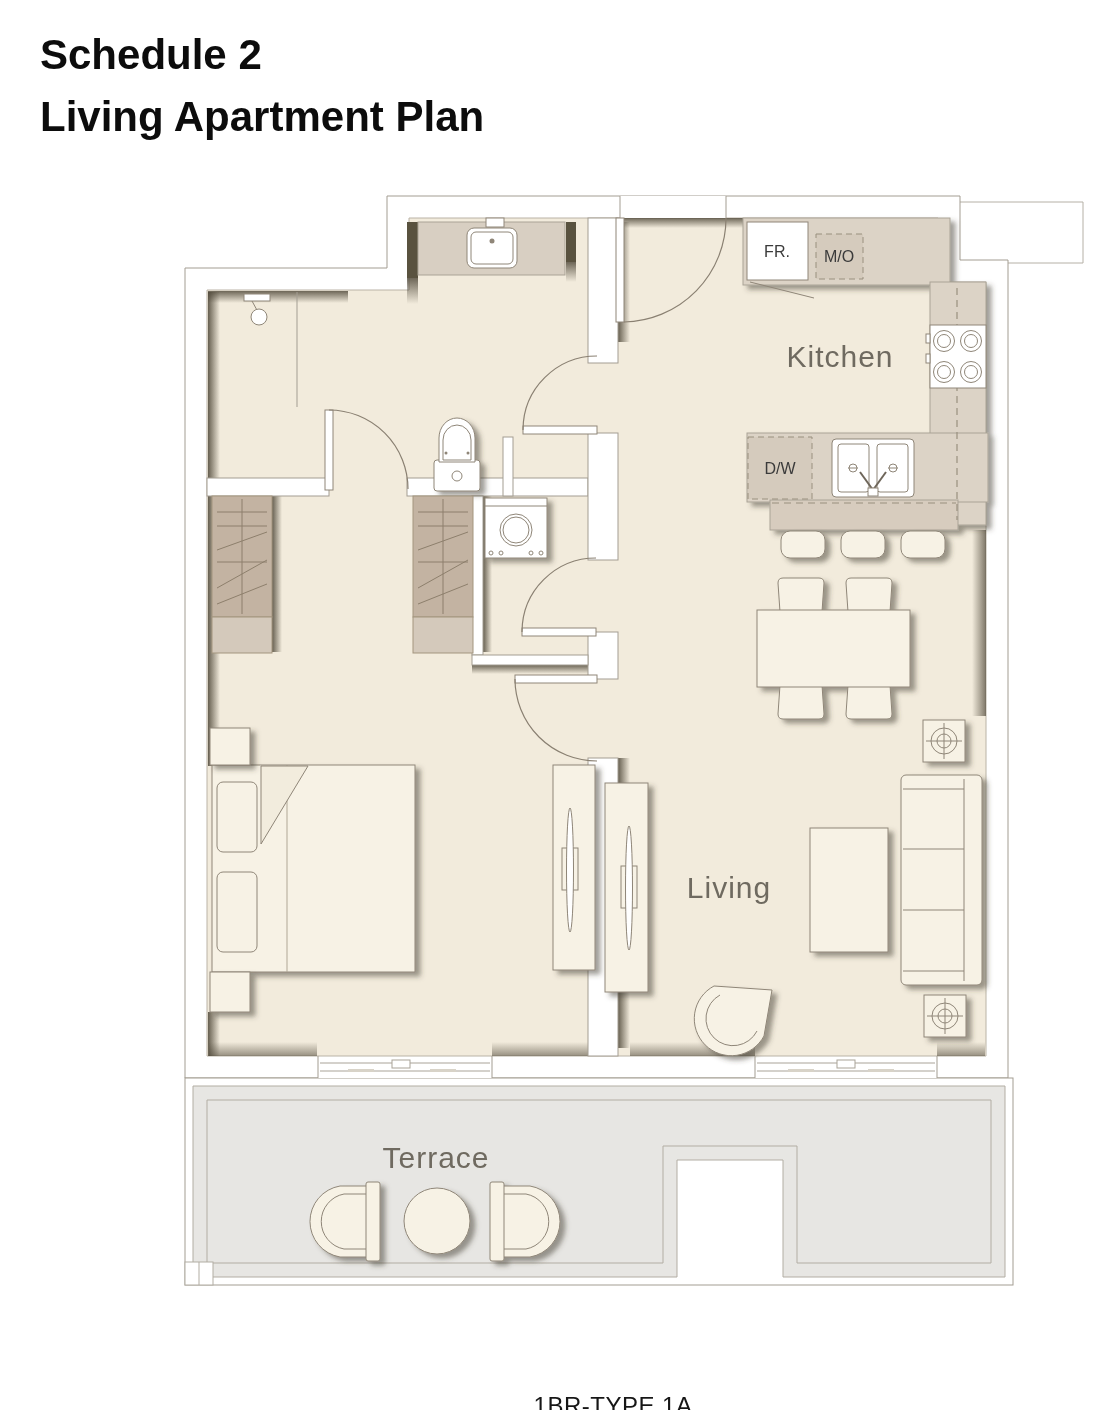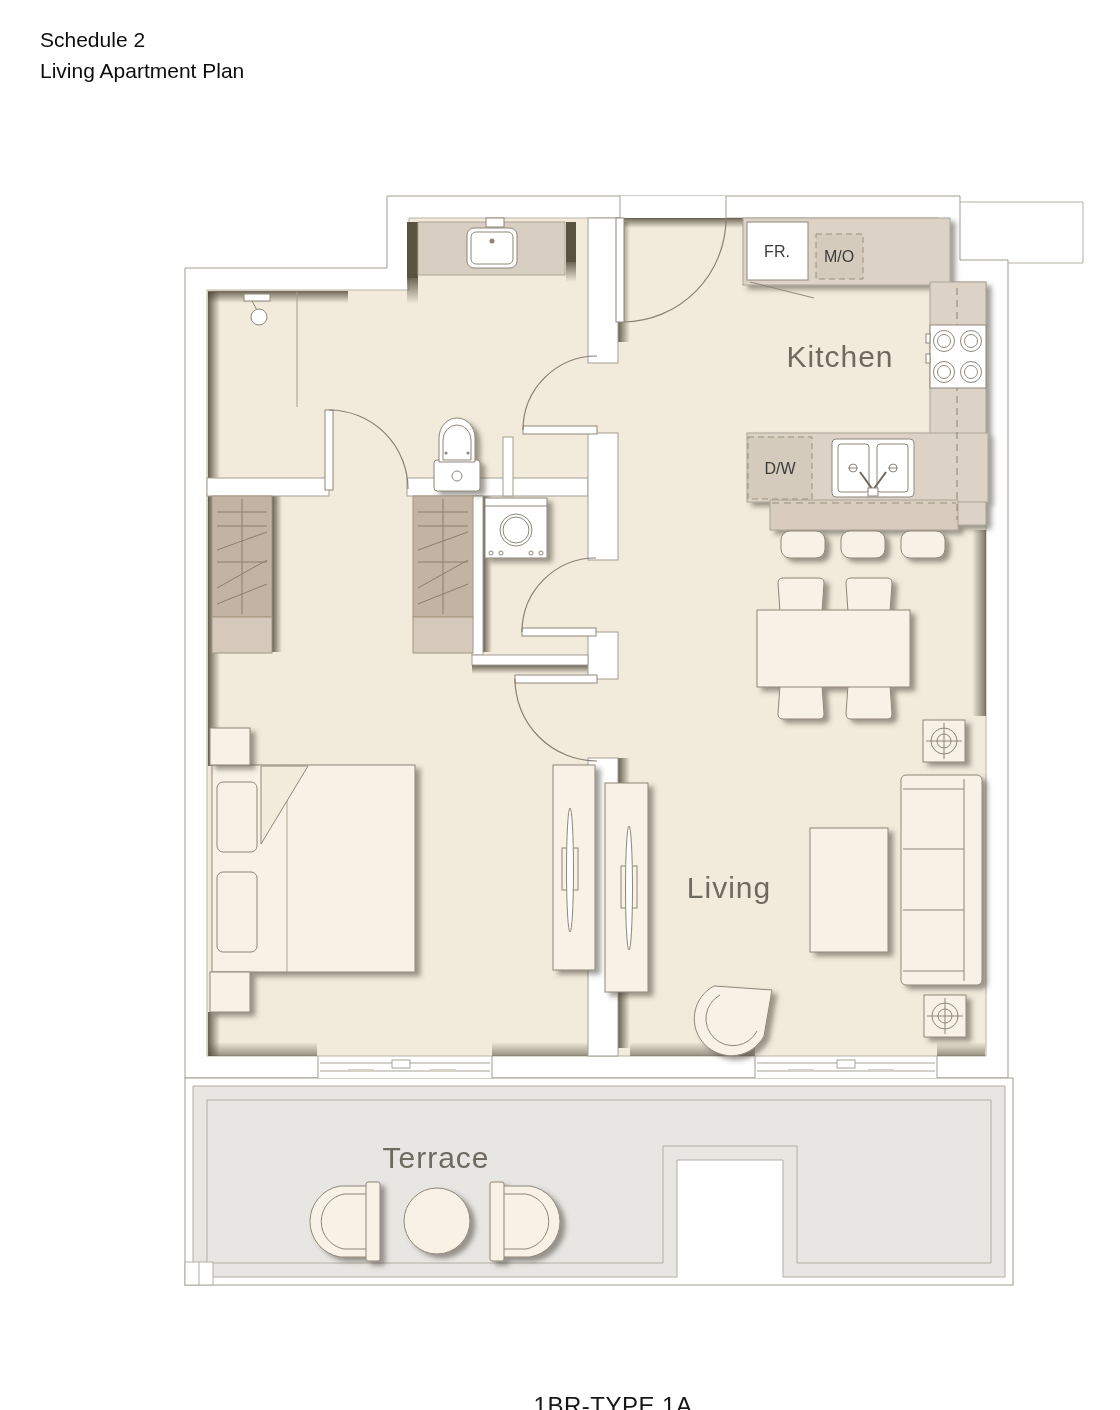--- a/index.html
+++ b/index.html
@@ -1,18 +1,18 @@
 <!DOCTYPE html>
 <html><head>
 <meta charset="utf-8">
 <style>
   html,body{margin:0;padding:0;background:#ffffff;}
   #stage{position:relative;width:1120px;height:1410px;background:#ffffff;overflow:hidden;
          font-family:"Liberation Sans",sans-serif;}
-  #title{position:absolute;left:40px;top:24px;font-size:21px;font-weight:400;color:#0c0c0c;line-height:1.48;}
+  #title{position:absolute;left:40px;top:24px;font-size:42px;font-weight:700;color:#0c0c0c;line-height:1.48;}
   #footer{position:absolute;left:613px;top:1392px;transform:translateX(-50%);font-size:24px;color:#161616;letter-spacing:0.5px;white-space:nowrap;}
   svg{position:absolute;left:0;top:0;}
   svg text{font-family:"Liberation Sans",sans-serif;}
   .room-label{font-size:30px;fill:#6f6a60;letter-spacing:1px;}
   .appl-label{font-size:16px;fill:#3b3b3b;}
   .wall{fill:#ffffff;stroke:#a39d92;stroke-width:1;}
   .fixt{fill:#ffffff;stroke:#8f8678;stroke-width:1;}
   .furn{fill:#f7f2e5;stroke:#8f8678;stroke-width:1;}
   .thin{fill:none;stroke:#8f8678;stroke-width:1;}
   .dash{fill:none;stroke:#99907f;stroke-width:1.2;stroke-dasharray:7 5;}

